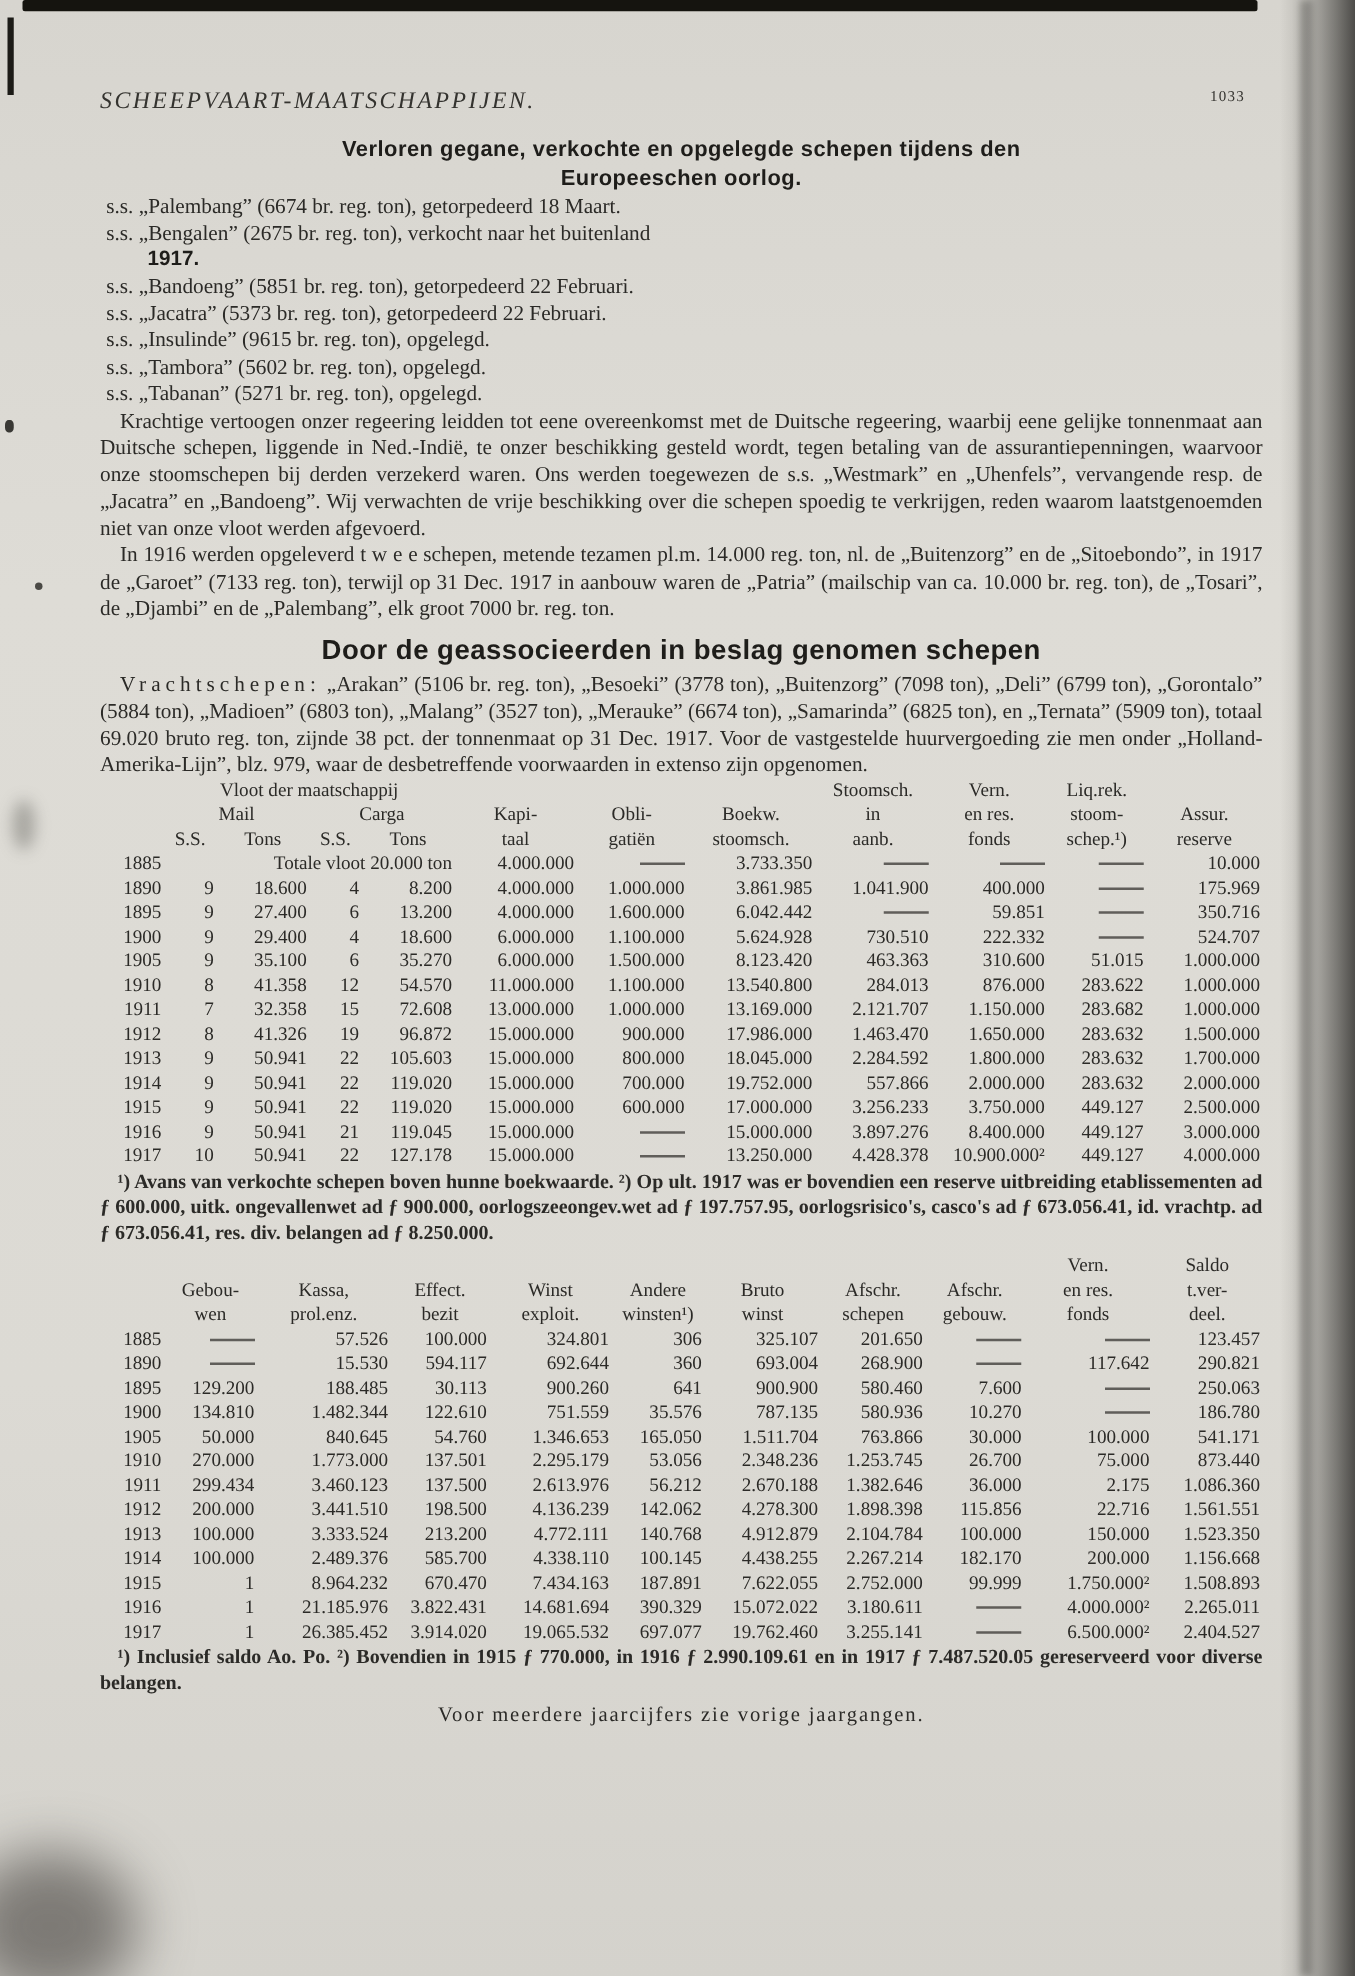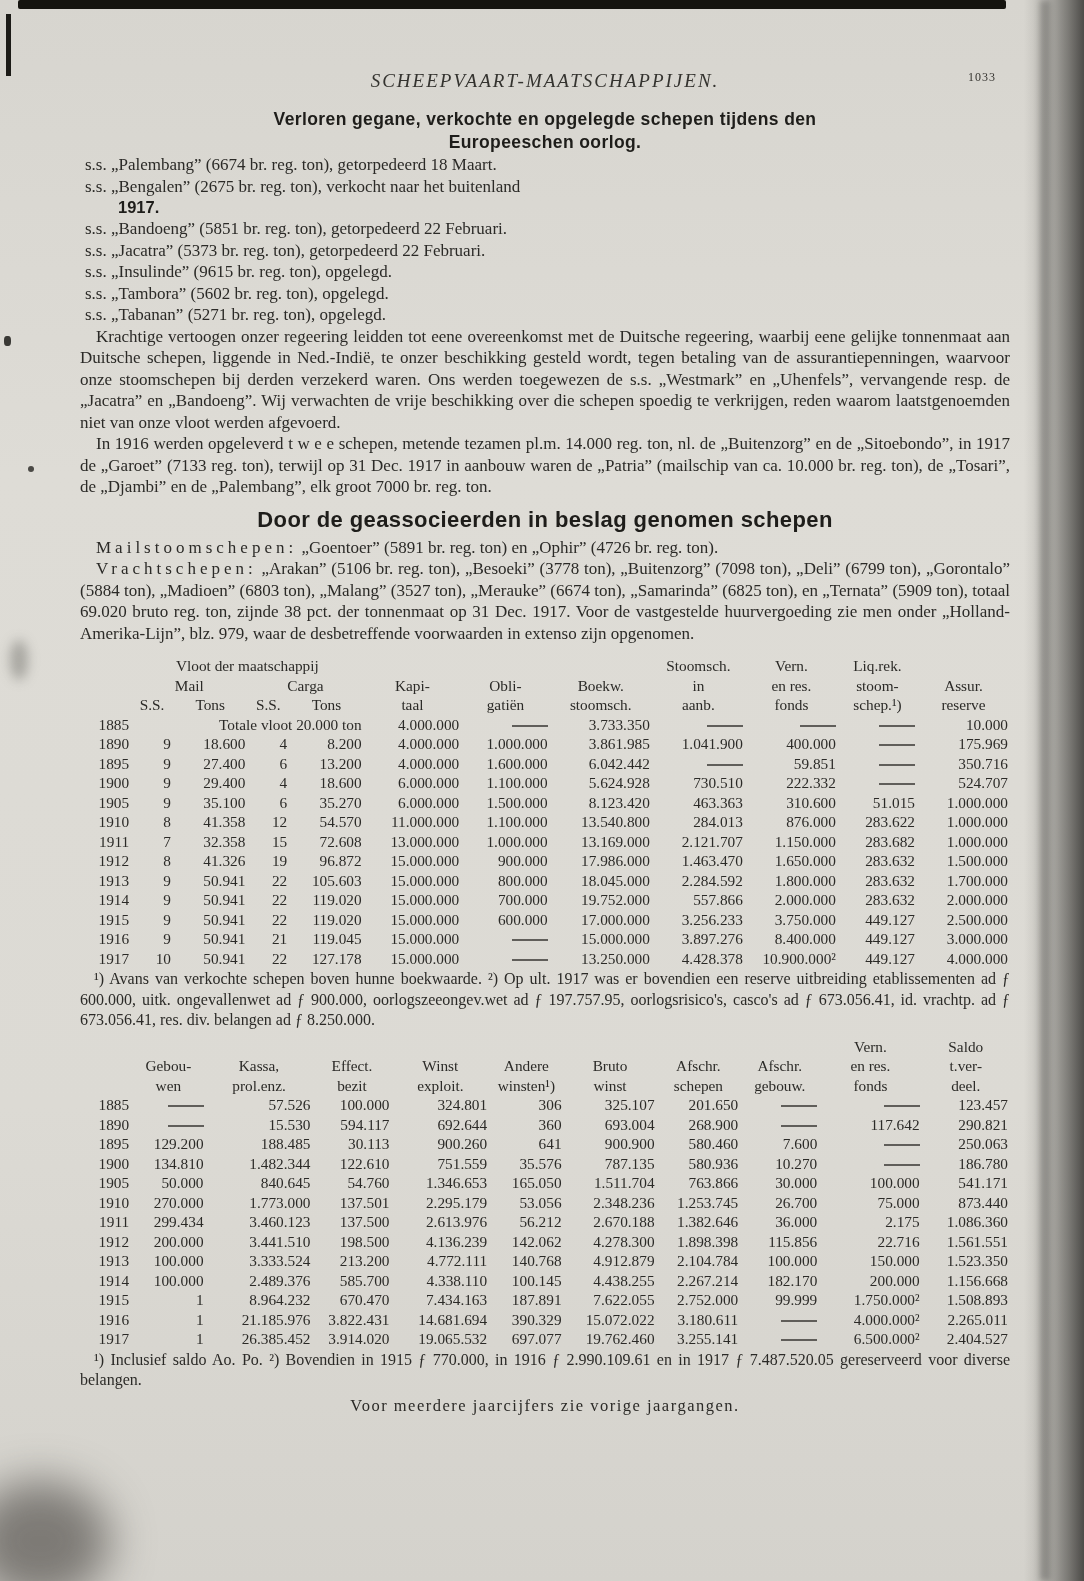--- a/index.html
+++ b/index.html
@@ -19,21 +19,21 @@
   .ink-dot1{position:absolute;top:336px;left:4px;width:7px;height:10px;background:#3a3935;border-radius:40%;}
   .ink-dot2{position:absolute;top:466px;left:28px;width:6px;height:6px;background:#4a4945;border-radius:50%;}
   .gutter{position:absolute;top:0;right:0;width:60px;height:100%;
     background:linear-gradient(90deg,rgba(60,58,54,0) 0%,rgba(60,58,54,0.18) 35%,rgba(45,44,41,0.55) 75%,rgba(30,29,27,0.75) 100%);}
   .gutter-core{position:absolute;top:0;right:34px;width:10px;height:100%;background:rgba(50,49,46,0.35);filter:blur(3px);}
   .smudge{position:absolute;left:-30px;bottom:-20px;width:140px;height:120px;background:rgba(52,50,46,0.55);border-radius:50%;filter:blur(22px);}
   .smudge2{position:absolute;left:10px;top:640px;width:18px;height:40px;background:rgba(70,68,64,0.35);border-radius:50%;filter:blur(6px);}
 
   .content{position:relative;padding:70px 74px 0 80px;}
 
-  .runhead{position:relative;text-align:center;font-style:italic;font-size:19px;letter-spacing:2px;color:#34332f;}
+  .runhead{position:relative;text-align:left;font-style:italic;font-size:19px;letter-spacing:2px;color:#34332f;}
   .pagenum{position:absolute;right:14px;top:0;font-style:normal;letter-spacing:1px;font-size:12px;}
 
   .title{margin-top:16px;text-align:center;font-family:"Liberation Sans","DejaVu Sans",sans-serif;
     font-weight:700;font-size:17.5px;line-height:23px;color:#1e1d1a;letter-spacing:0.4px;}
 
   .yearlabel{font-family:"Liberation Sans","DejaVu Sans",sans-serif;font-weight:700;font-size:16.5px;
     margin-left:38px;line-height:21px;color:#1e1d1a;}
   .entries{font-size:17px;line-height:21.5px;}
   .entry{margin-left:5px;}
 
@@ -43,24 +43,24 @@
     font-weight:700;font-size:22px;color:#1e1d1a;letter-spacing:0.4px;}
   .spaced{letter-spacing:4px;}
 
   table.datatable{border-collapse:collapse;table-layout:fixed;width:100%;font-size:15.3px;line-height:19.5px;color:#2b2a27;}
   table.datatable th{font-weight:normal;text-align:center;padding:0;white-space:nowrap;}
   table.datatable td{text-align:right;padding:0 2px;white-space:nowrap;}
   table.datatable td.yr{text-align:right;padding-left:4px;}
   table.datatable td.span-note{text-align:right;padding-left:14px;}
   th.cap{text-align:left;padding-left:26px;}
   .dashline{display:inline-block;width:36px;height:2px;background:#4a4844;vertical-align:middle;opacity:.85;}
-  .tbl-wrap{margin-top:12px;}
+  .tbl-wrap{margin-top:0;}
   .tbl-wrap2{margin-top:6px;}
 
-  p.footnote{font-size:16px;line-height:20.5px;text-align:justify;margin:1px 0 0 0;text-indent:14px;}
+  p.footnote{font-size:16px;line-height:20.5px;text-align:justify;margin:1px 0 0 0;text-indent:14px;font-weight:bold;}
   .closing{margin-top:5px;text-align:center;font-size:16.5px;letter-spacing:1.5px;}
 </style>
 </head>
 <body>
 
 <div class="page">
   <div class="ink-bar"></div>
   <div class="ink-left"></div>
   <div class="ink-dot1"></div>
   <div class="ink-dot2"></div>
@@ -91,21 +91,20 @@
           <div class="entry">s.s. „Tambora” (5602 br. reg. ton), opgelegd.</div>
           <div class="entry">s.s. „Tabanan” (5271 br. reg. ton), opgelegd.</div>
         </div>
     </div>
 
     <p class="body">Krachtige vertoogen onzer regeering leidden tot eene overeenkomst met de Duitsche regeering, waarbij eene gelijke tonnenmaat aan Duitsche schepen, liggende in Ned.-Indië, te onzer beschikking gesteld wordt, tegen betaling van de assurantiepenningen, waarvoor onze stoomschepen bij derden verzekerd waren. Ons werden toegewezen de s.s. „Westmark” en „Uhenfels”, vervangende resp. de „Jacatra” en „Bandoeng”. Wij verwachten de vrije beschikking over die schepen spoedig te verkrijgen, reden waarom laatstgenoemden niet van onze vloot werden afgevoerd.</p>
     <p class="body">In 1916 werden opgeleverd t w e e schepen, metende tezamen pl.m. 14.000 reg. ton, nl. de „Buitenzorg” en de „Sitoebondo”, in 1917 de „Garoet” (7133 reg. ton), terwijl op 31 Dec. 1917 in aanbouw waren de „Patria” (mailschip van ca. 10.000 br. reg. ton), de „Tosari”, de „Djambi” en de „Palembang”, elk groot 7000 br. reg. ton.</p>
 
     <div class="heading2">Door de geassocieerden in beslag genomen schepen</div>
 
-    <p class="body"><span class="spaced">Mailstoomschepen:</span> <span>„Goentoer” (5891 br. reg. ton) en „Ophir” (4726 br. reg. ton).</span></p>
 
     <p class="body"><span class="spaced">Vrachtschepen:</span> <span>„Arakan” (5106 br. reg. ton), „Besoeki” (3778 ton), „Buitenzorg” (7098 ton), „Deli” (6799 ton), „Gorontalo” (5884 ton), „Madioen” (6803 ton), „Malang” (3527 ton), „Merauke” (6674 ton), „Samarinda” (6825 ton), en „Ternata” (5909 ton), totaal 69.020 bruto reg. ton, zijnde 38 pct. der tonnenmaat op 31 Dec. 1917. Voor de vastgestelde huurvergoeding zie men onder „Holland-Amerika-Lijn”, blz. 979, waar de desbetreffende voorwaarden in extenso zijn opgenomen.</span></p>
 
     <div class="tbl-wrap">
       <table class="datatable">
         <colgroup>
           <col style="width:5.5%">
             <col style="width:4.5%">
             <col style="width:8%">
             <col style="width:4.5%">

